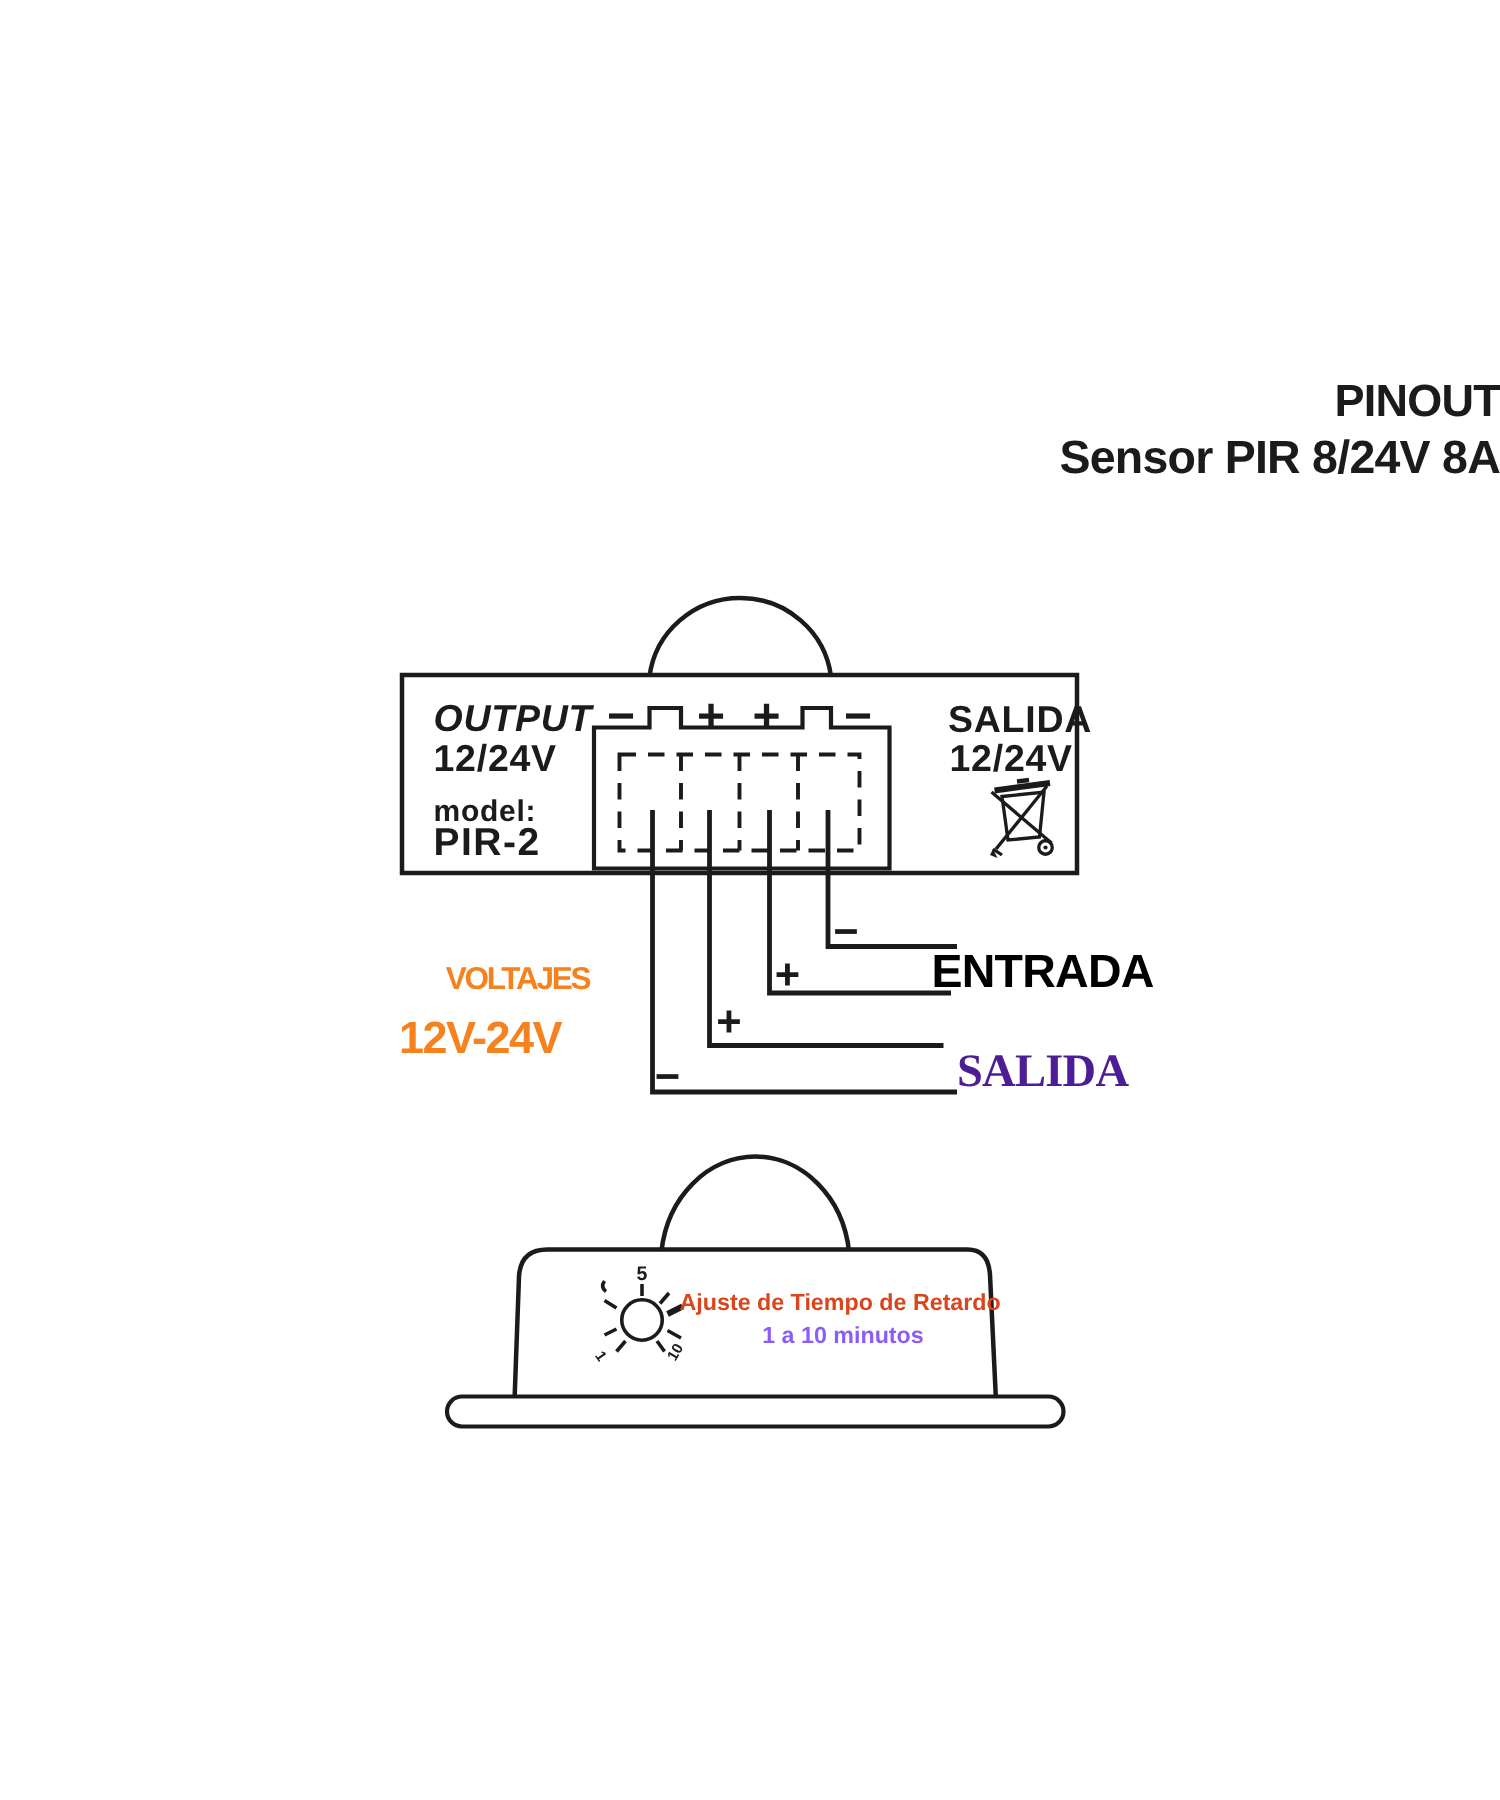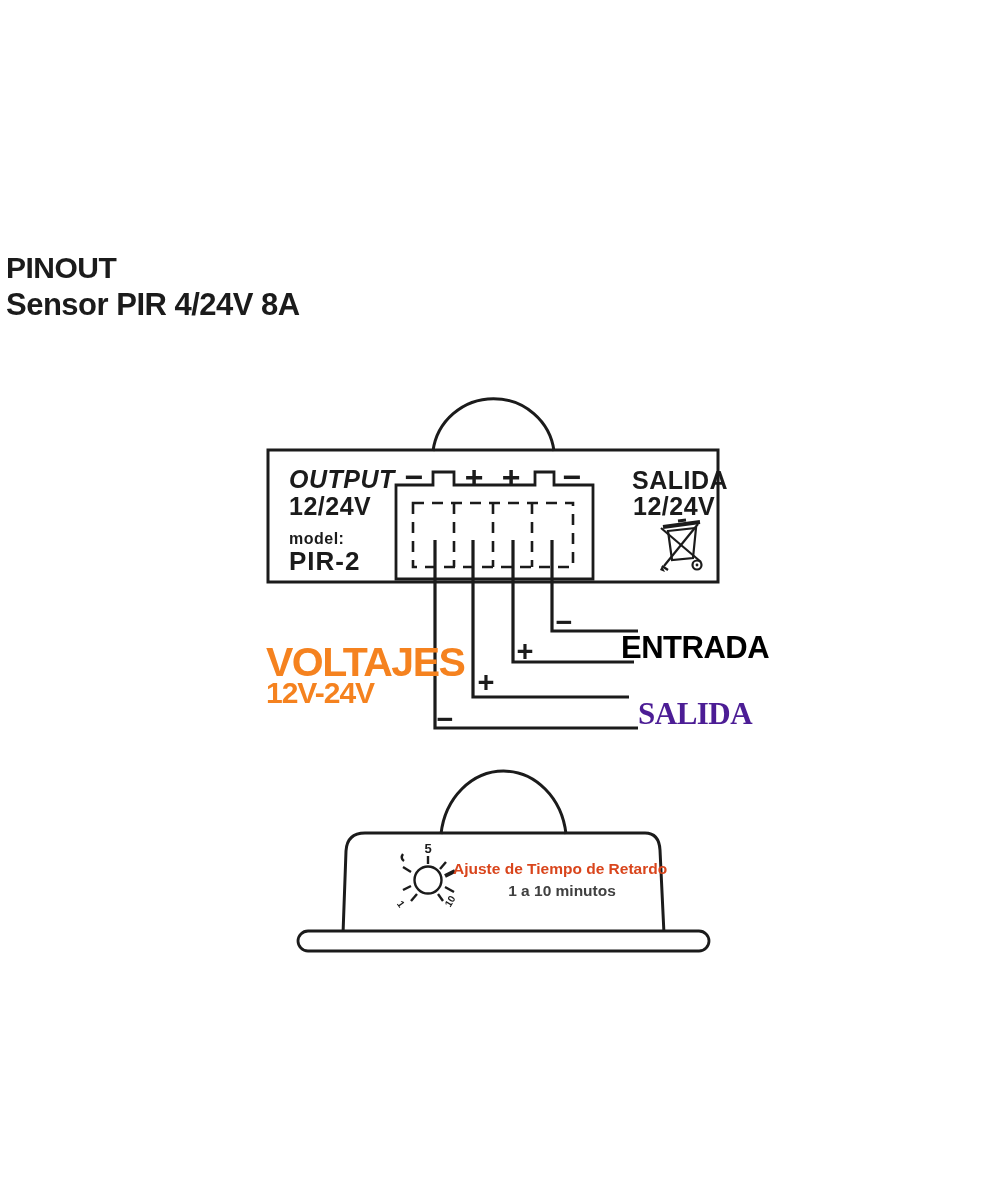--- a/index.html
+++ b/index.html
@@ -5,49 +5,49 @@
   html,body { margin:0; padding:0; background:#ffffff; }
   .page {
     position:relative; width:1000px; height:1200px; background:#ffffff;
     font-family:"Liberation Sans", sans-serif; overflow:hidden;
   }
   .art { position:absolute; left:0; top:0; width:1000px; height:1200px; }
   .label {
     position:absolute; color:#1b1b1b; font-weight:bold;
     white-space:nowrap; line-height:1;
   }
-  .centered { left:0; right:0; text-align:left; }
+  .centered { left:0; right:0; text-align:right; }
   .title1 { top:253px; font-size:30px; letter-spacing:-0.5px; padding-left:6px; }
   .title2 { top:289px; font-size:31px; letter-spacing:-0.5px; padding-left:6px; }
 
   .output-label   { left:289px; top:467px; font-size:25px; letter-spacing:0.5px;font-style:italic; }
   .output-voltage { left:289px; top:494px; font-size:25px; letter-spacing:0.5px; }
-  .model-label    { left:289px; top:531px; font-size:16px; letter-spacing:0.5px; }
+  .model-label    { left:289px; top:531px; font-size:20px; letter-spacing:0.5px; }
   .model-value    { left:289px; top:548px; font-size:26px; letter-spacing:1px; }
   .input-label    { left:632px; top:468px; font-size:25px; letter-spacing:0.5px; }
   .input-voltage  { left:633px; top:494px; font-size:25px; letter-spacing:0.5px; }
 
   .sign {
     position:absolute; transform:translate(-50%,-50%);
     color:#1b1b1b; font-weight:bold; line-height:1;
   }
   .tsign { font-size:32px; }
   .csign { font-size:29px; }
 
   .voltajes1 { left:266px; top:642px; width:158px; text-align:center;
-               font-size:41px; letter-spacing:-1.5px; color:#f5821f; }
+               font-size:21px; letter-spacing:-1.5px; color:#f5821f; }
   .voltajes2 { left:266px; top:678px; width:158px; 
                font-size:30px; letter-spacing:-1px; color:#f5821f; }
   .entrada   { left:621px; top:632px; font-size:31px; letter-spacing:-0.5px; color:#000000; }
   .salida    { left:638px; top:698px; font-size:31px; letter-spacing:-0.5px; color:#4c1d95;font-family:Liberation Serif, serif; }
 
   .note1 { left:453px; top:861px; width:218px; 
            font-size:15.5px; color:#d9451c; }
   .note2 { left:453px; top:883px; width:218px; text-align:center;
-           font-size:15.5px; color:#404040; }
+           font-size:15.5px; color:#8b5cf6; }
 </style>
 </head>
 <body>
 
 <div class="page">
 
   <svg class="art" viewBox="0 0 1000 1200">
     <g stroke="#1b1b1b" fill="none" stroke-width="2.5">
 
       <path d="M 433 451 A 61 60 0 0 1 554 451" stroke-width="3"></path>
@@ -95,21 +95,21 @@
         <line x1="411" y1="872" x2="403" y2="867"></line>
         <path d="M 404 861 Q 400 858 403 854"></path>
         <text x="428" y="853" text-anchor="middle" fill="#1b1b1b" stroke="none" font-family="Liberation Sans, sans-serif" font-size="13" font-weight="bold">5</text>
         <text x="398" y="906" text-anchor="middle" fill="#1b1b1b" stroke="none" transform="rotate(55 398 906)" font-family="Liberation Sans, sans-serif" font-size="10" font-weight="bold">1</text>
         <text x="453" y="903" text-anchor="middle" fill="#1b1b1b" stroke="none" transform="rotate(-60 453 903)" font-family="Liberation Sans, sans-serif" font-size="10" font-weight="bold">10</text>
       </g>
     </g>
   </svg>
 
   <div class="label centered title1">PINOUT</div>
-  <div class="label centered title2">Sensor PIR 4/24V 8A</div>
+  <div class="label centered title2">Sensor PIR 8/24V 8A</div>
 
   <div class="label output-label">OUTPUT</div>
   <div class="label output-voltage">12/24V</div>
   <div class="label model-label">model:</div>
   <div class="label model-value">PIR-2</div>
   <div class="label input-label">SALIDA</div>
   <div class="label input-voltage">12/24V</div>
 
   <span class="sign tsign" style="left:414px; top:477px;">−</span>
   <span class="sign tsign" style="left:474px; top:477px;">+</span>

